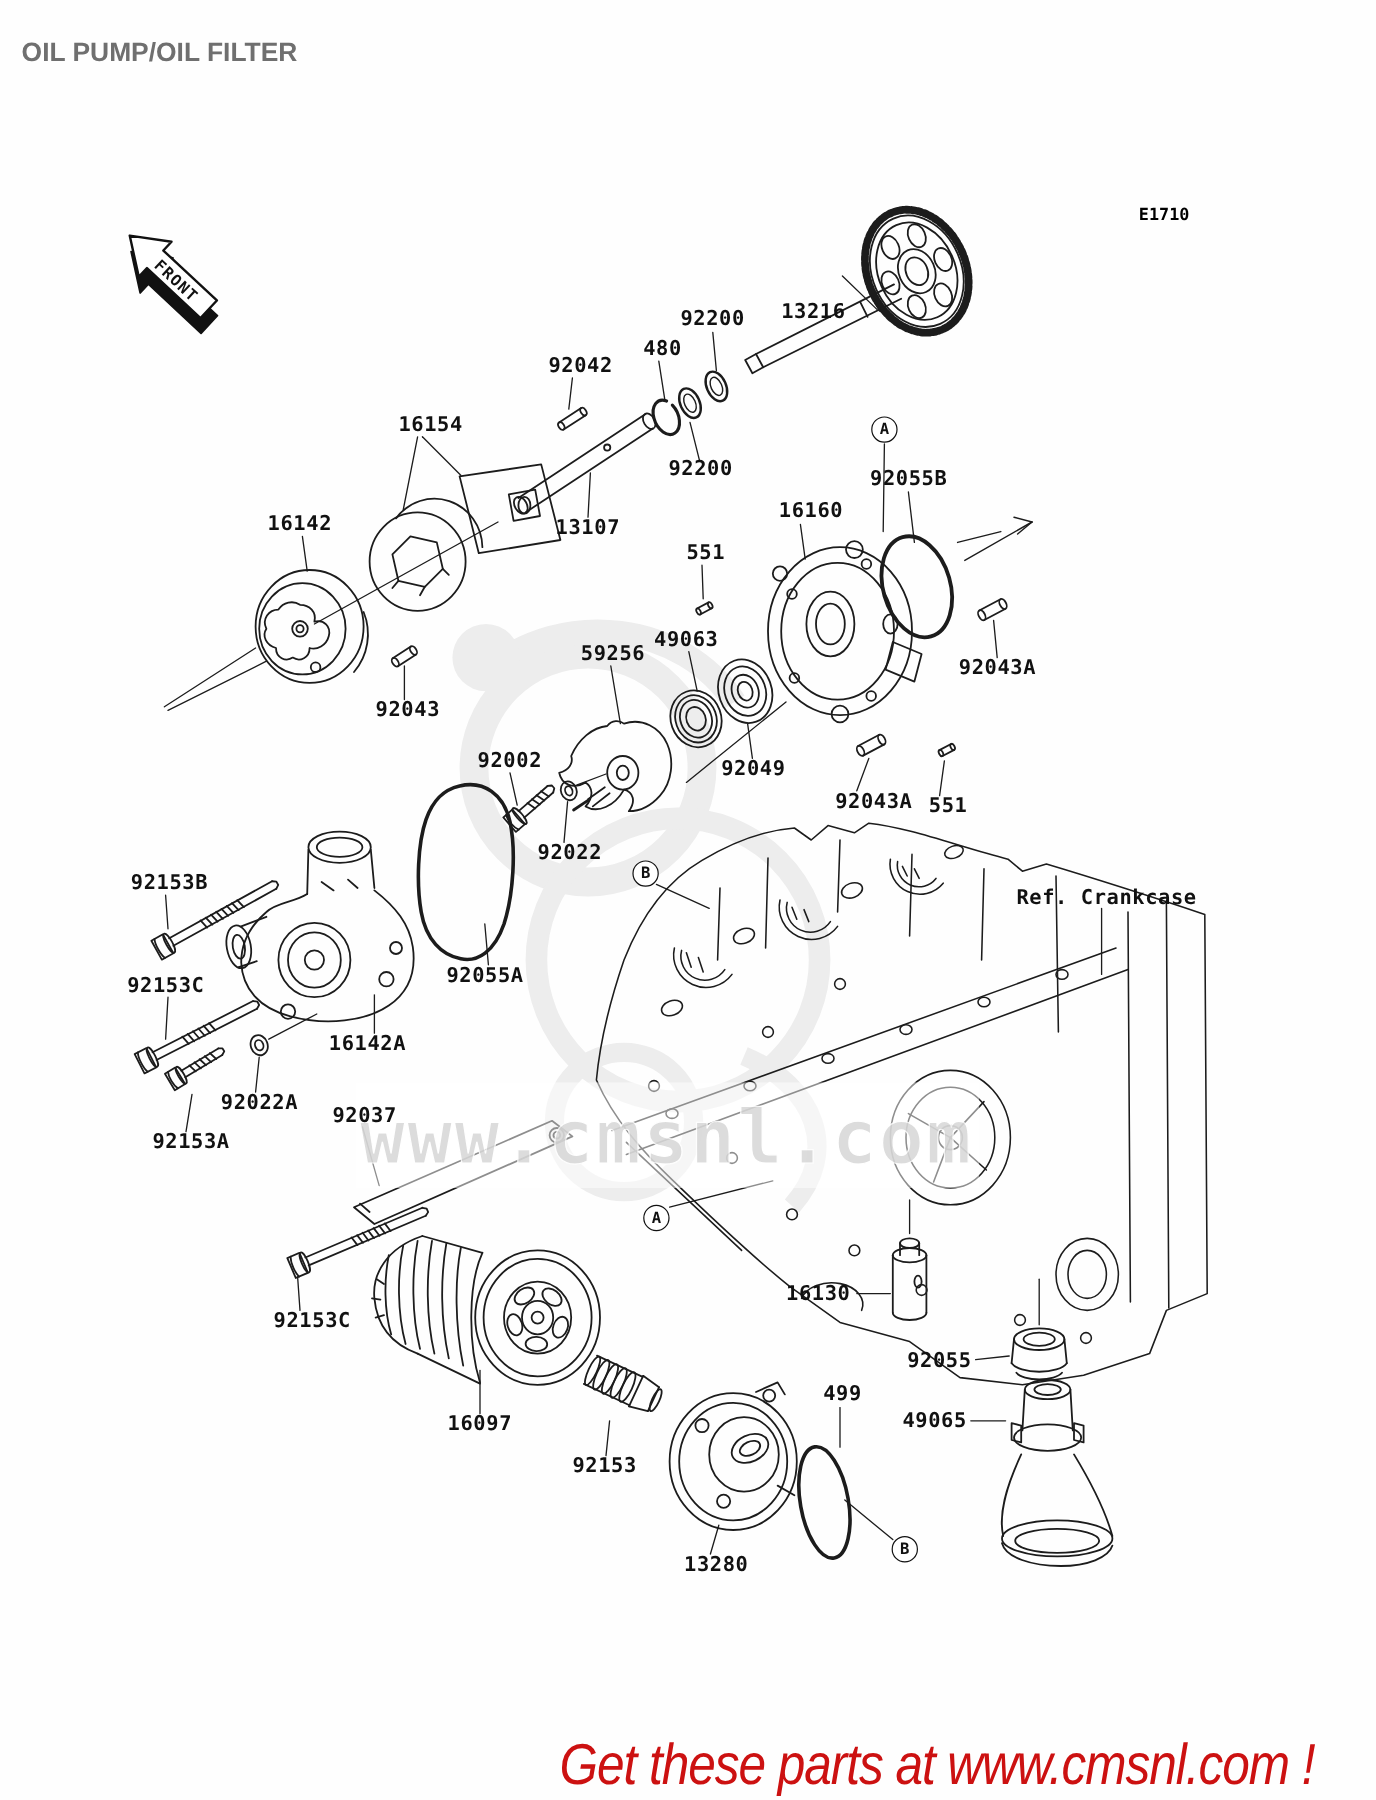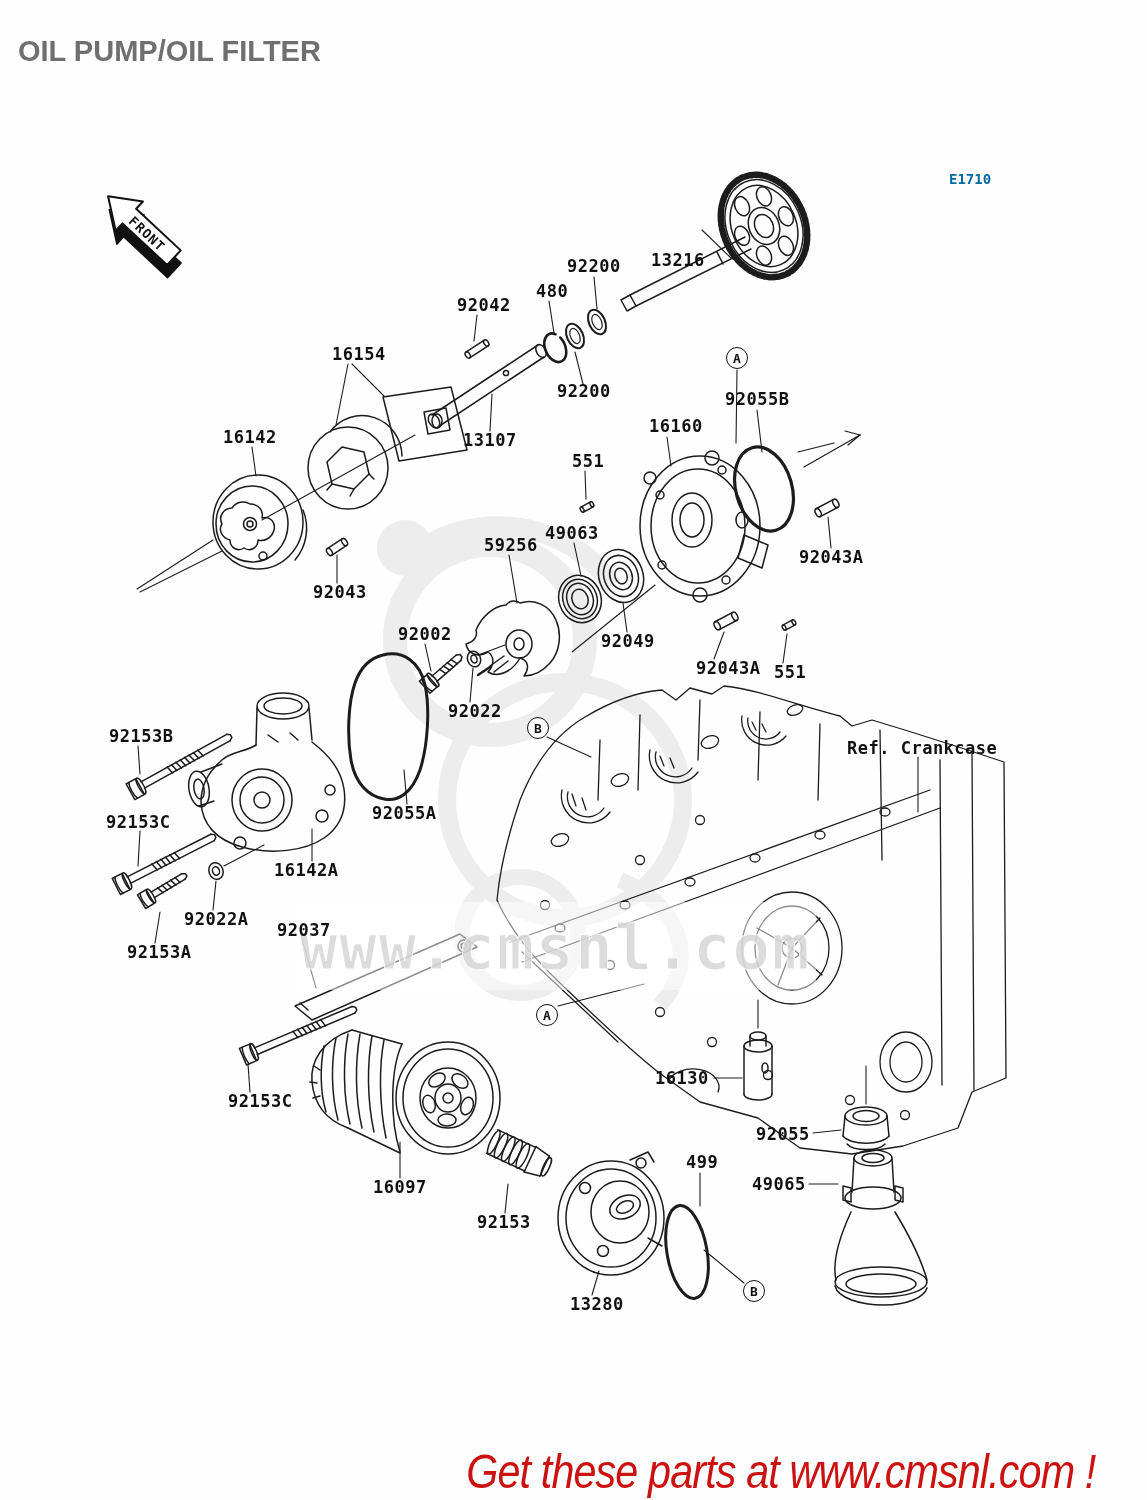--- a/index.html
+++ b/index.html
@@ -7,24 +7,24 @@
          font-family:"Liberation Sans",sans-serif;}
   #drawing{position:absolute;left:0;top:0;z-index:1;}
   #labels-layer{position:absolute;left:0;top:0;width:100%;height:100%;z-index:2;pointer-events:none;}
   .part-label{position:absolute;font-family:"DejaVu Sans Mono",monospace;font-weight:700;
               font-size:17px;line-height:15px;letter-spacing:.5px;color:#111;white-space:nowrap;
               pointer-events:auto;}
   .marker{position:absolute;width:22px;height:22px;border:1.7px solid #111;border-radius:50%;
           box-sizing:border-box;display:flex;align-items:center;justify-content:center;
           font-family:"DejaVu Sans Mono",monospace;font-weight:700;font-size:13px;color:#111;
           background:#fff;}
-  #page-title{position:absolute;left:18px;top:16px;z-index:3;font-size:29px;letter-spacing:0px;
+  #page-title{position:absolute;left:18px;top:16px;z-index:3;font-size:22px;letter-spacing:0px;
               color:#6f6f6f;}
   #diagram-code{position:absolute;left:949px;top:171px;z-index:3;
-                font-family:"DejaVu Sans Mono",monospace;font-weight:700;font-size:14px;color:#0369a1;}
+                font-family:"DejaVu Sans Mono",monospace;font-weight:700;font-size:14px;color:#000000;}
   #footer-bar{position:absolute;left:0;top:1444px;width:100%;text-align:right;z-index:3;font-style:italic;}
   #footer-text{display:inline-block;font-size:48px;color:#cc1111;transform:scaleX(.86);
                transform-origin:center;letter-spacing:-1px;}
   svg text{font-family:"DejaVu Sans Mono",monospace;}
 </style>
 </head>
 <body>
 
 <div id="stage">
 

